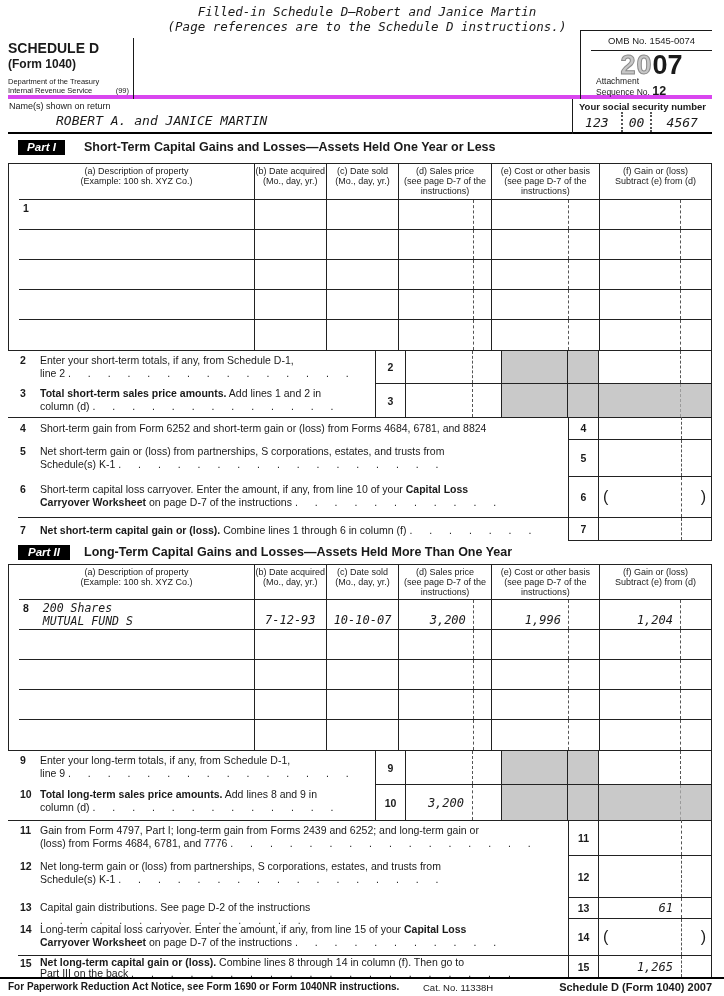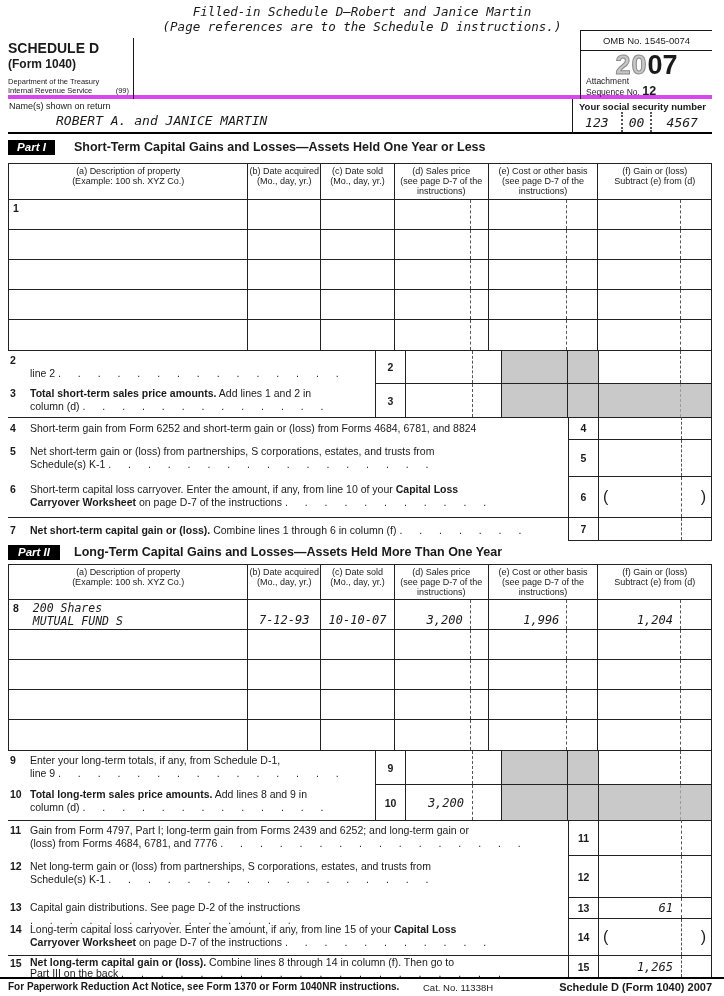--- a/index.html
+++ b/index.html
@@ -1,19 +1,19 @@
 <!DOCTYPE html>
 <html><head>
 <meta charset="utf-8">
 <style>
   * { margin:0; padding:0; box-sizing:border-box; }
   html,body { background:#fff; }
   .page { position:relative; width:724px; height:996px; background:#fff;
           font-family:"Liberation Sans", sans-serif; color:#1a1a1a; overflow:hidden; }
-  .abs { position:absolute; }
+  .abs { position:absolute;padding-left:10px; }
   .b { font-weight:bold; }
   .fill { font-family:"DejaVu Sans Mono", monospace; font-style:italic; }
   .dots { word-spacing:14px; white-space:nowrap; }
 
   
   .caption { top:5px; left:0; width:724px; text-align:center; font-size:12.5px; line-height:14.5px; }
 
   
   .hdr { top:38px; left:8px; width:704px; height:61px; border-bottom:4px solid #d946ef; }
   .hdr-left { position:absolute; top:0; left:0; width:126px; height:61px; border-right:1px solid #1a1a1a; padding-top:2px; }
@@ -275,21 +275,21 @@
           <div class="cen"></div>
         </div>
     </div>
   </div>
 
   <div class="abs blk23" style="top:351px">
     <div class="l23row">
       <div class="lbl">
         <div class="ln-num">2</div>
         <div class="ln-text">
-          <br>
+          <span>Enter your short-term totals, if any, from Schedule D-1,</span><br>
           <span>line 2</span>
           <span class="dots">. . . . . . . . . . . . . . .</span>
         </div>
       </div>
       <div class="bz">
         <div class="nbox">2</div>
         <div class="abox">
             <div class="dol"></div>
             <div class="cen"></div>
           </div>
@@ -673,18 +673,18 @@
             </div>
             <div class="cen"></div>
           </div>
       </div>
     </div>
   </div>
 
   <div class="abs botrule"></div>
 
   <div class="abs footer">
-    <div class="f-notice">For Paperwork Reduction Act Notice, see Form 1370 or Form 1040NR instructions.</div>
+    <div class="f-notice">For Paperwork Reduction Act Notice, see Form 1690 or Form 1040NR instructions.</div>
     <div class="f-cat">Cat. No. 11338H</div>
     <div class="f-id">Schedule D (Form 1040) 2007</div>
   </div>
 
 </div>
 
 </body></html>

